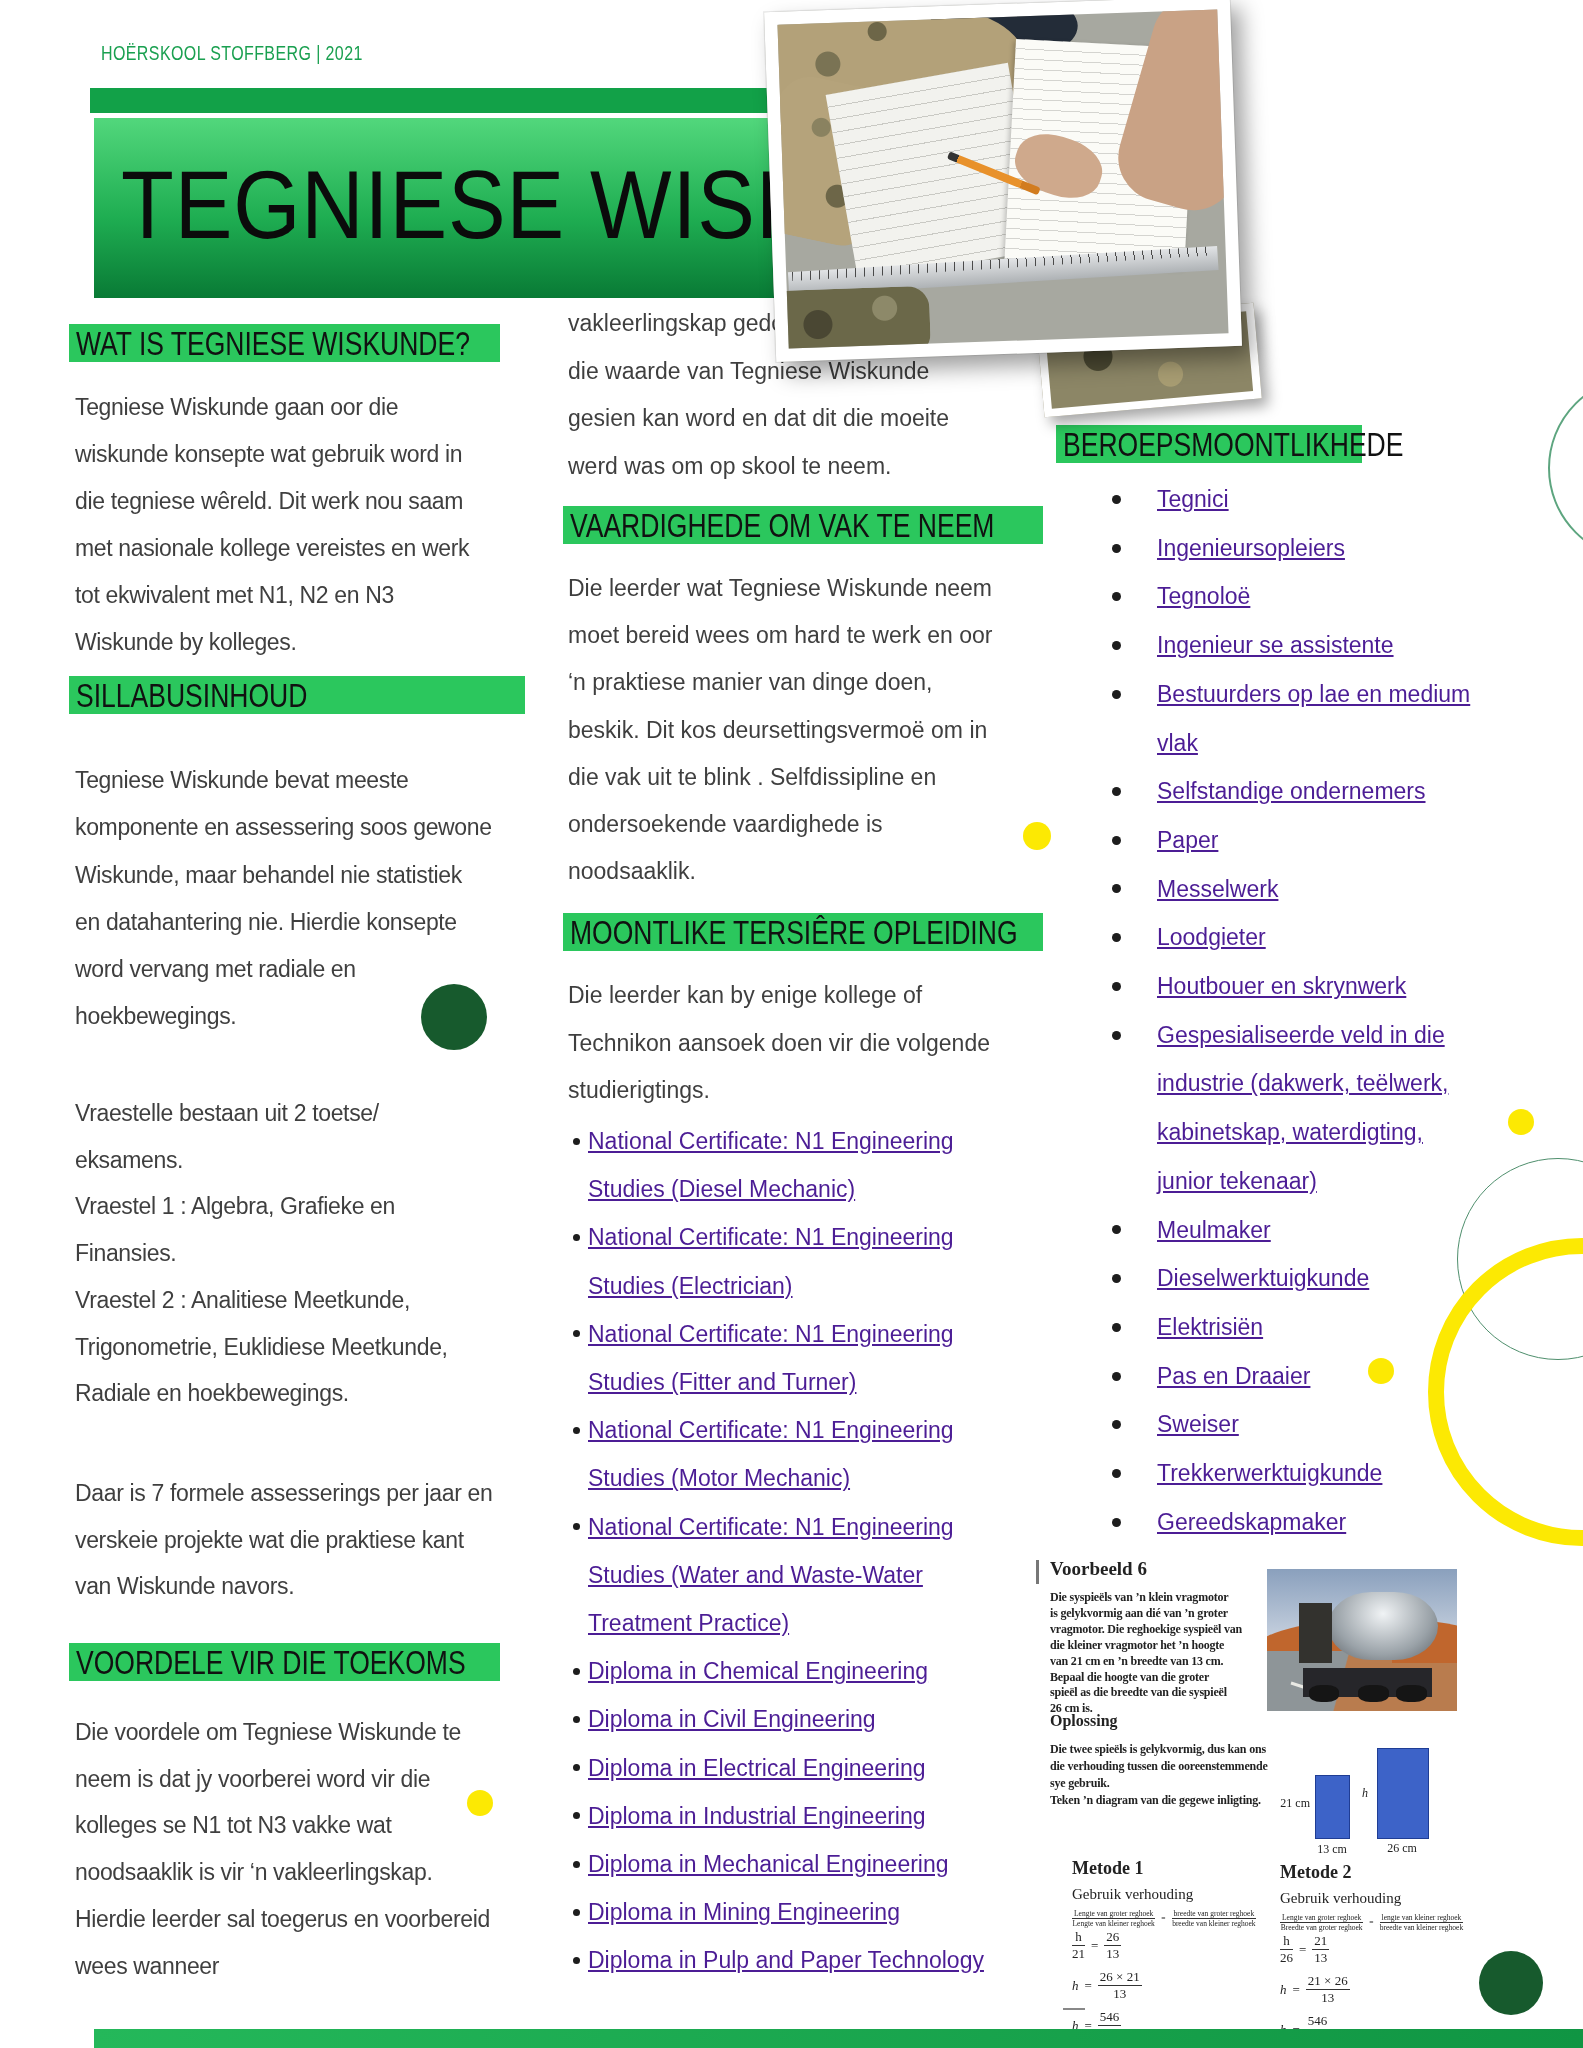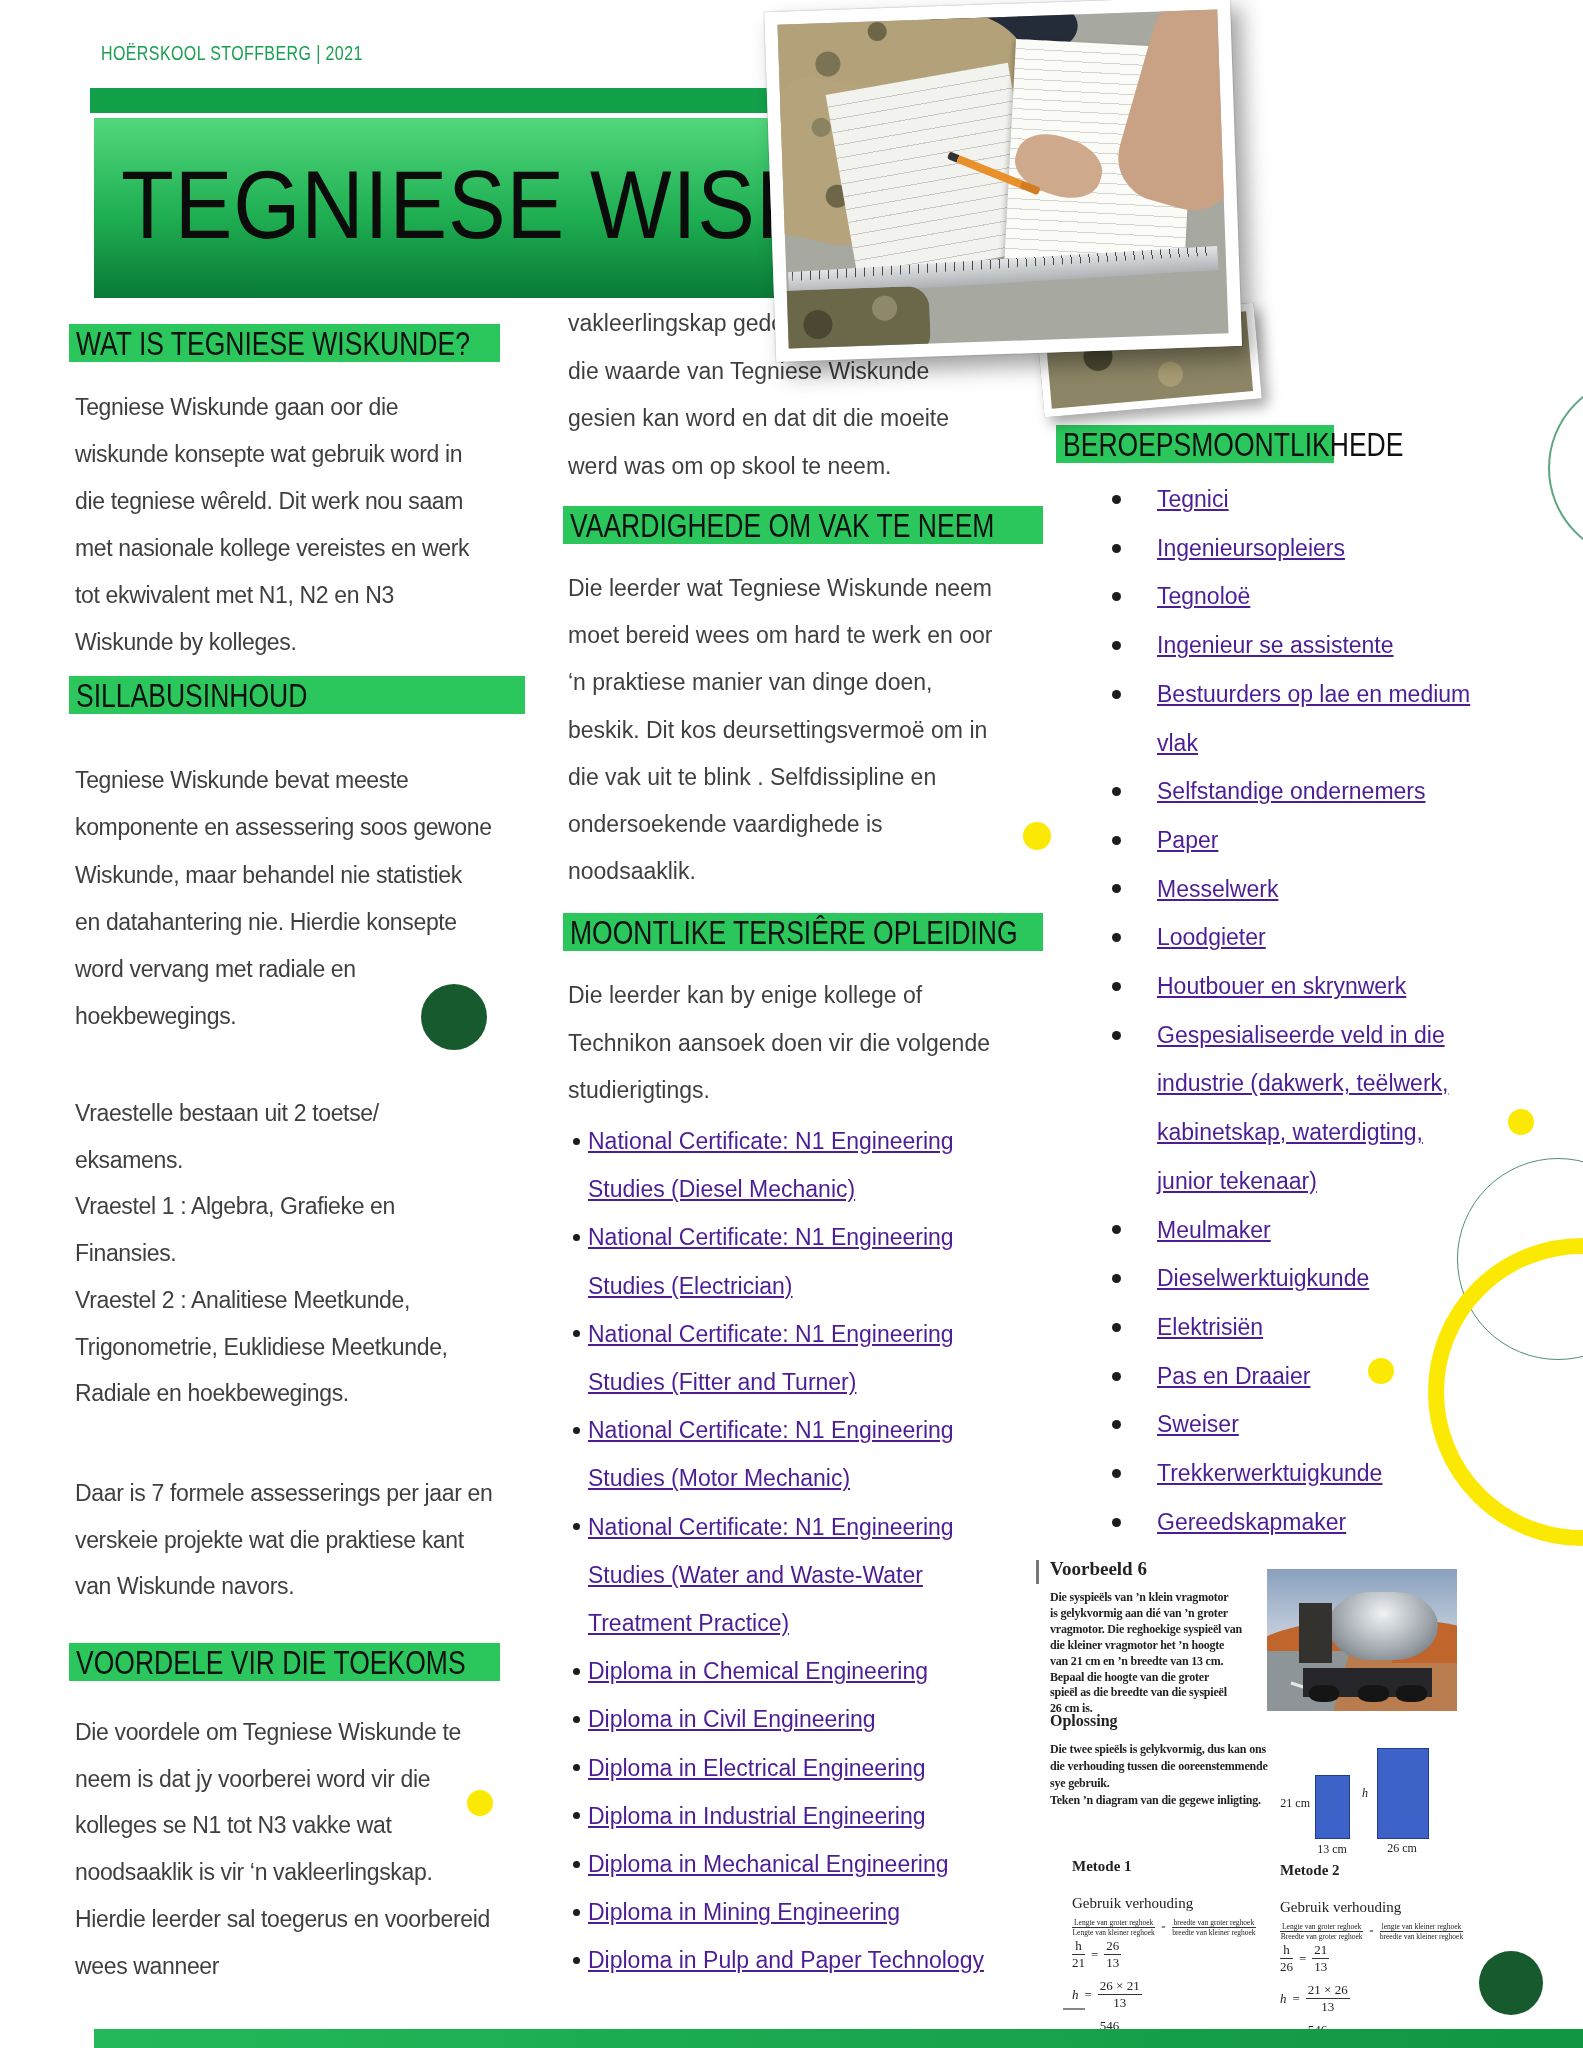--- a/index.html
+++ b/index.html
@@ -84,21 +84,21 @@
   .t-road{left:0;bottom:0;width:66%;height:42%;background:linear-gradient(105deg,#8e9598 58%,#b97c4e 59%);}
   .t-dash{left:12%;bottom:14%;width:22%;height:3px;background:#e9e9e4;transform:rotate(18deg);}
   .t-tank{right:10%;top:16%;width:58%;height:48%;border-radius:46%/58%;
     background:radial-gradient(ellipse at 50% 32%,#f0f3f5,#9aa2a8 62%,#5c6166);}
   .t-cab{left:17%;top:24%;width:17%;height:42%;background:#33322e;}
   .t-chassis{left:19%;bottom:10%;width:68%;height:20%;background:#26262a;}
   .t-wheel{bottom:6%;width:16%;height:12%;background:#151515;border-radius:40%;}
   .rect{position:absolute;background:#3d63c8;border:1px solid #1f3d94;}
   .dlabel{position:absolute;font-size:12px;}
   .method{position:absolute;width:205px;}
-  .m-title{font-size:15px;font-weight:bold;margin-bottom:20px;font-family:Liberation Serif, serif;}
+  .m-title{font-size:18px;font-weight:bold;margin-bottom:7px;font-family:Liberation Serif, serif;}
   .m-sub{font-size:15px;margin-bottom:6px;}
   .eq-row{display:flex;align-items:center;gap:6px;margin-bottom:7px;font-size:13px;}
   .eq-row.tiny{font-size:7.5px;margin-bottom:1px;}
   .frac{display:inline-block;text-align:center;vertical-align:middle;}
   .fn{display:block;border-bottom:1px solid #333;padding:0 2px;}
   .fd{display:block;}
   .var{font-style:italic;}
   .m-rule{position:absolute;left:1063px;top:2008px;width:22px;height:2px;background:#888;}
   .botbar{position:absolute;left:94px;right:0;top:2029px;height:19px;
           background:linear-gradient(90deg,#24b85a,#109543);}
@@ -258,21 +258,21 @@
       <div class="li">
         <span class="dot"></span>
         <div class="line">Diploma in Mining Engineering</div>
       </div>
       <div class="li">
         <span class="dot"></span>
         <div class="line">Diploma in Pulp and Paper Technology</div>
       </div>
     </div>
 
-  <div class="h-box" style="left:1056px;top:425px;width:278px">
+  <div class="h-box" style="left:1056px;top:425px;width:306px">
     <span class="h-text">BEROEPSMOONTLIKHEDE</span>
   </div>
   <div class="blist l3" style="left:1112px;top:475px;--lh:48.7px">
       <div class="li">
         <span class="dot"></span>
         <div class="line">Tegnici</div>
       </div>
       <div class="li">
         <span class="dot"></span>
         <div class="line">Ingenieursopleiers</div>

